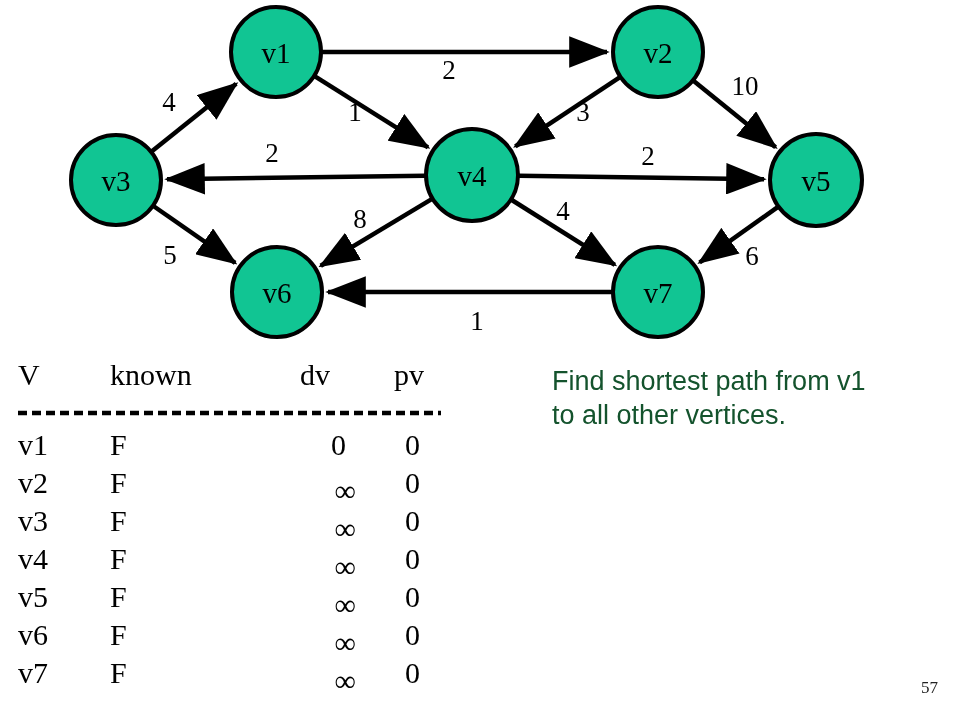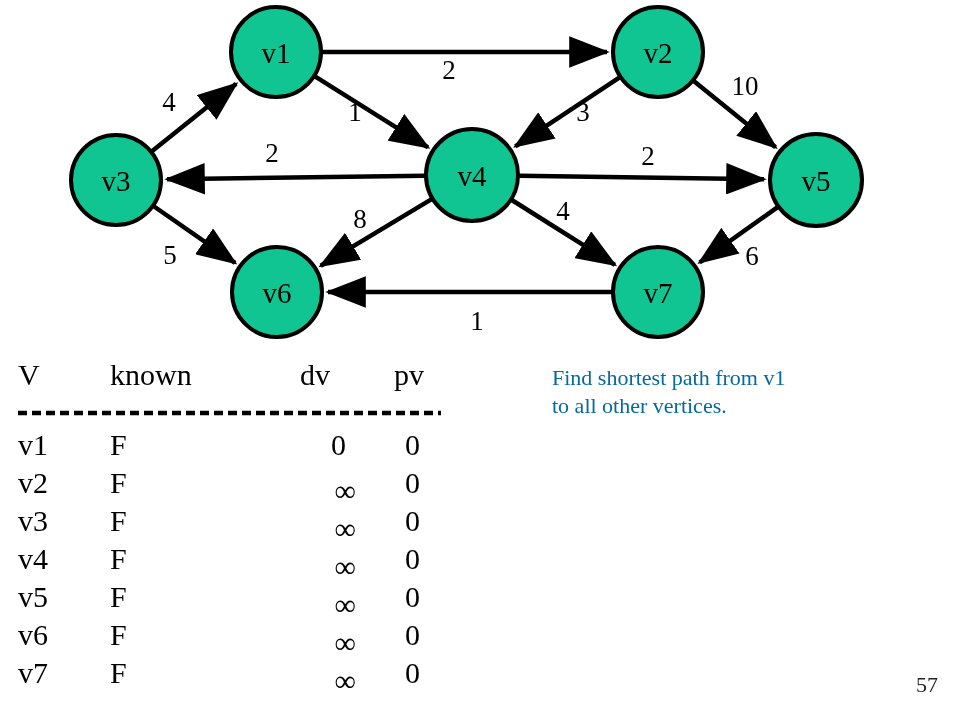--- a/index.html
+++ b/index.html
@@ -65,33 +65,33 @@
   .col-right { text-anchor: end; }
 
   
   #notes-block {
     position: absolute;
     left: 552px;
     top: 364px;
     width: 390px;
   }
   .note-para {
-    font-family: Liberation Serif, serif;
-    font-size: 22px;
+    font-family: Liberation Sans, sans-serif;
+    font-size: 27px;
     line-height: 1.26;
-    color: #0369a1;
+    color: #14532d;
     margin: 0 0 34px 0;
     white-space: pre-line;
   }
   #page-number {
     position: absolute;
     right: 22px;
     bottom: 22px;
     font-family: "Liberation Serif", "DejaVu Serif", serif;
-    font-size: 22px;
+    font-size: 17px;
     color: #222222;
   }
 </style>
 </head>
 <body>
 
 <div id="graph-area">
   <svg id="graph-svg" viewBox="0 0 960 355">
     <defs>
       <marker id="arrowhead" markerWidth="9" markerHeight="7" refX="8.4" refY="3.5" orient="auto" markerUnits="strokeWidth">

